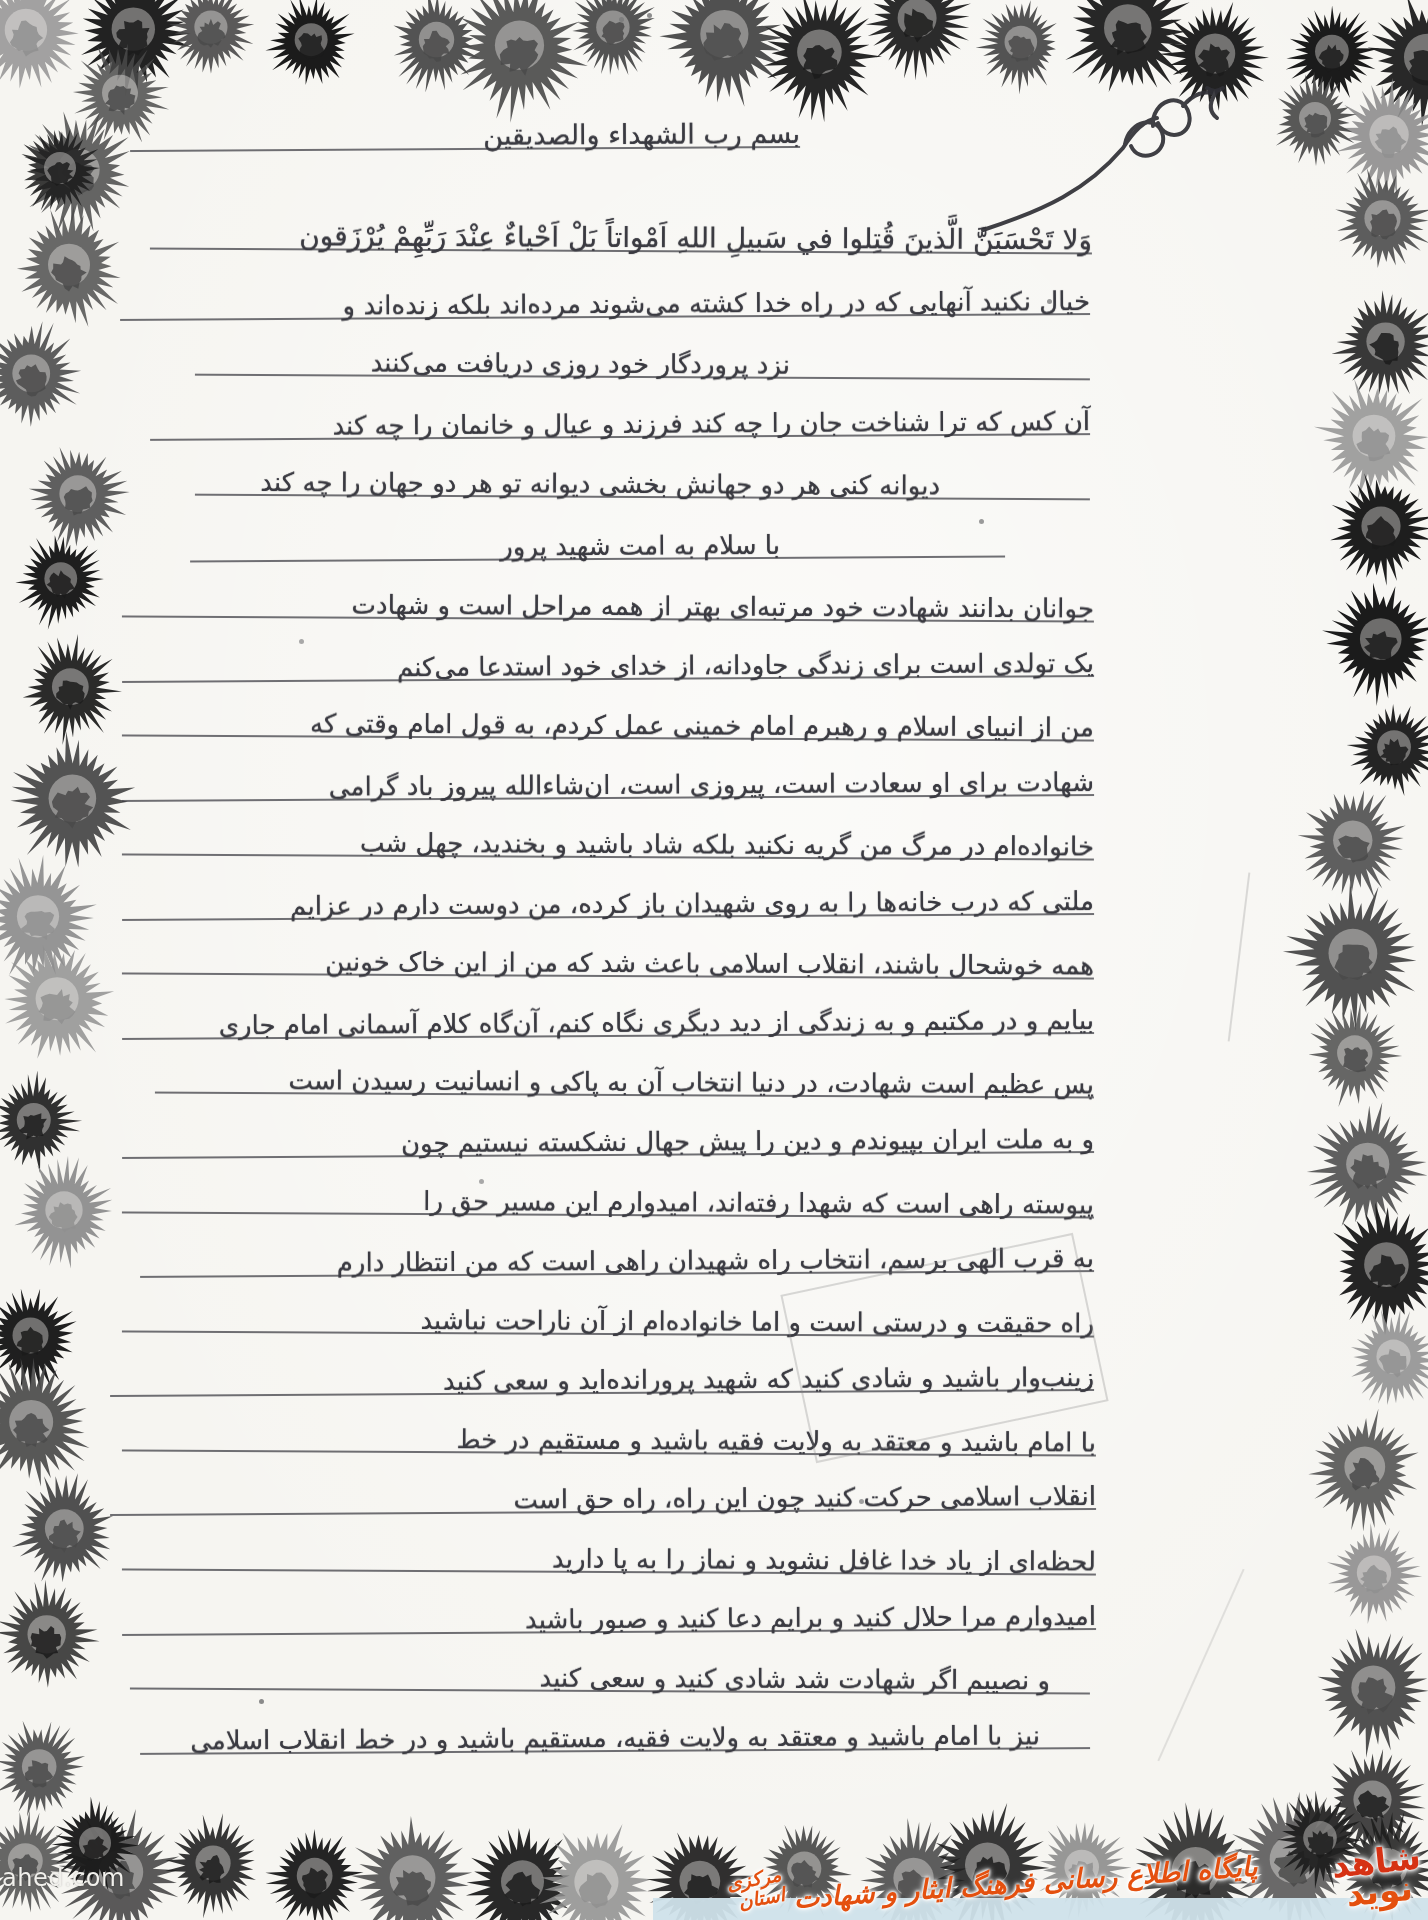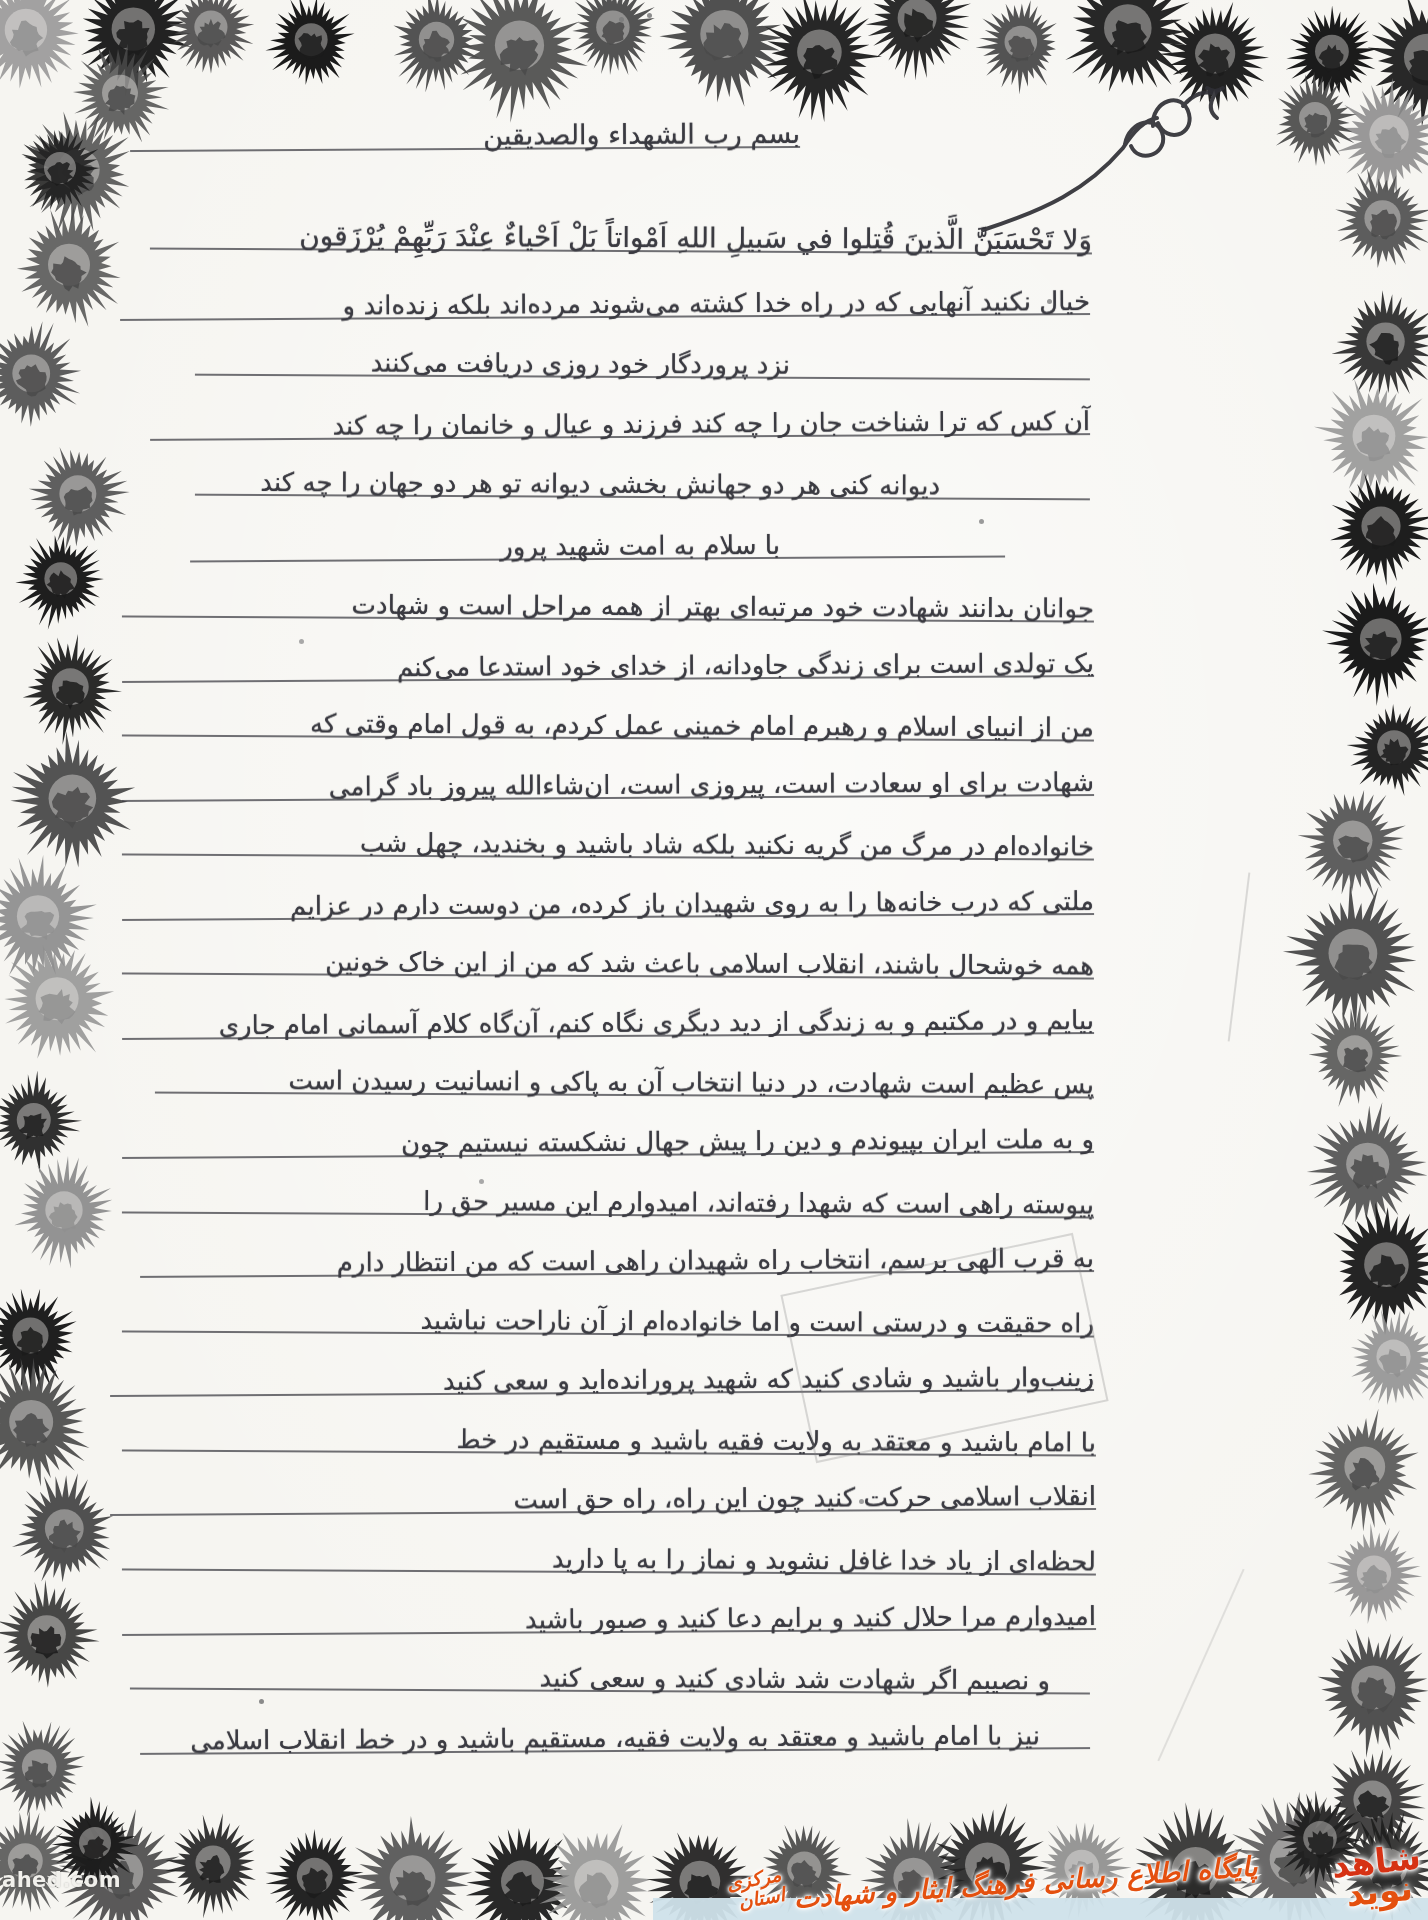--- a/index.html
+++ b/index.html
@@ -51,22 +51,22 @@
   }
   .wm-province{display:inline-flex;flex-direction:column;font-size:19px;line-height:20px;
     transform:translateY(-8px) rotate(-6deg);}
   .wm-logo{
     position:absolute;right:6px;bottom:14px;display:flex;flex-direction:column;align-items:center;
     transform:rotate(-6deg);line-height:30px;font-weight:bold;font-size:34px;
     color:var(--watermark_red,#d63214);
     text-shadow:0 0 2px #fff,0 0 4px #fff,0 0 6px #fff,0 0 8px #fff;
   }
   .wm-logo span:last-child{color:var(--watermark_orange,#e4500f);}
-  .partial-url{position:absolute;left:2px;bottom:28px;color:#f1f0ec;font-size:21px;
-    letter-spacing:.5px;text-shadow:0 0 2px rgba(0,0,0,.25);font-weight:bold;}
+  .partial-url{position:absolute;left:2px;bottom:28px;color:#f1f0ec;font-size:24px;
+    letter-spacing:.5px;text-shadow:0 0 2px rgba(0,0,0,.25);}
 </style>
 </head>
 <body>
 
 <div class="page">
 
   <svg id="border-svg">
       <g>
         <path d="M-1.0 80.9L5.6 61.7L-14.6 79.5L3.6 53.5L-24.0 70.3L-0.6 48.4L-16.4 52.0L-7.0 43.4L-16.8 41.5L-5.2 35.5L-17.1 31.8L-3.4 28.7L-27.6 19.2L-6.3 20.6L-26.1 6.4L-2.5 14.2L-8.9 4.2L2.2 8.7L-8.0 -9.5L8.6 5.8L-2.7 -23.1L14.4 3.2L9.2 -26.6L20.2 0.8L22.2 -13.6L26.5 -3.0L32.7 -27.6L33.5 -2.9L44.7 -26.2L40.1 -0.3L54.8 -19.5L43.6 7.3L59.1 -5.9L48.5 11.3L70.7 -1.3L53.2 16.2L70.1 12.3L57.8 22.0L73.2 22.6L59.6 29.4L78.7 33.6L55.9 36.5L75.6 44.9L56.4 43.9L71.3 55.4L52.3 49.7L72.2 70.3L49.6 56.4L58.0 72.5L44.8 61.7L51.8 82.9L38.1 63.7L41.4 87.4L31.7 64.8L29.8 79.9L25.4 67.4L19.6 88.5L18.8 65.8L10.3 81.5L12.6 63.5Z" fill="#8f8f8f" opacity="0.82"></path>
         <circle cx="25.911681663244963" cy="29.918370723724365" r="21.2" fill="#f6f5f1" opacity="0.38"></circle>

